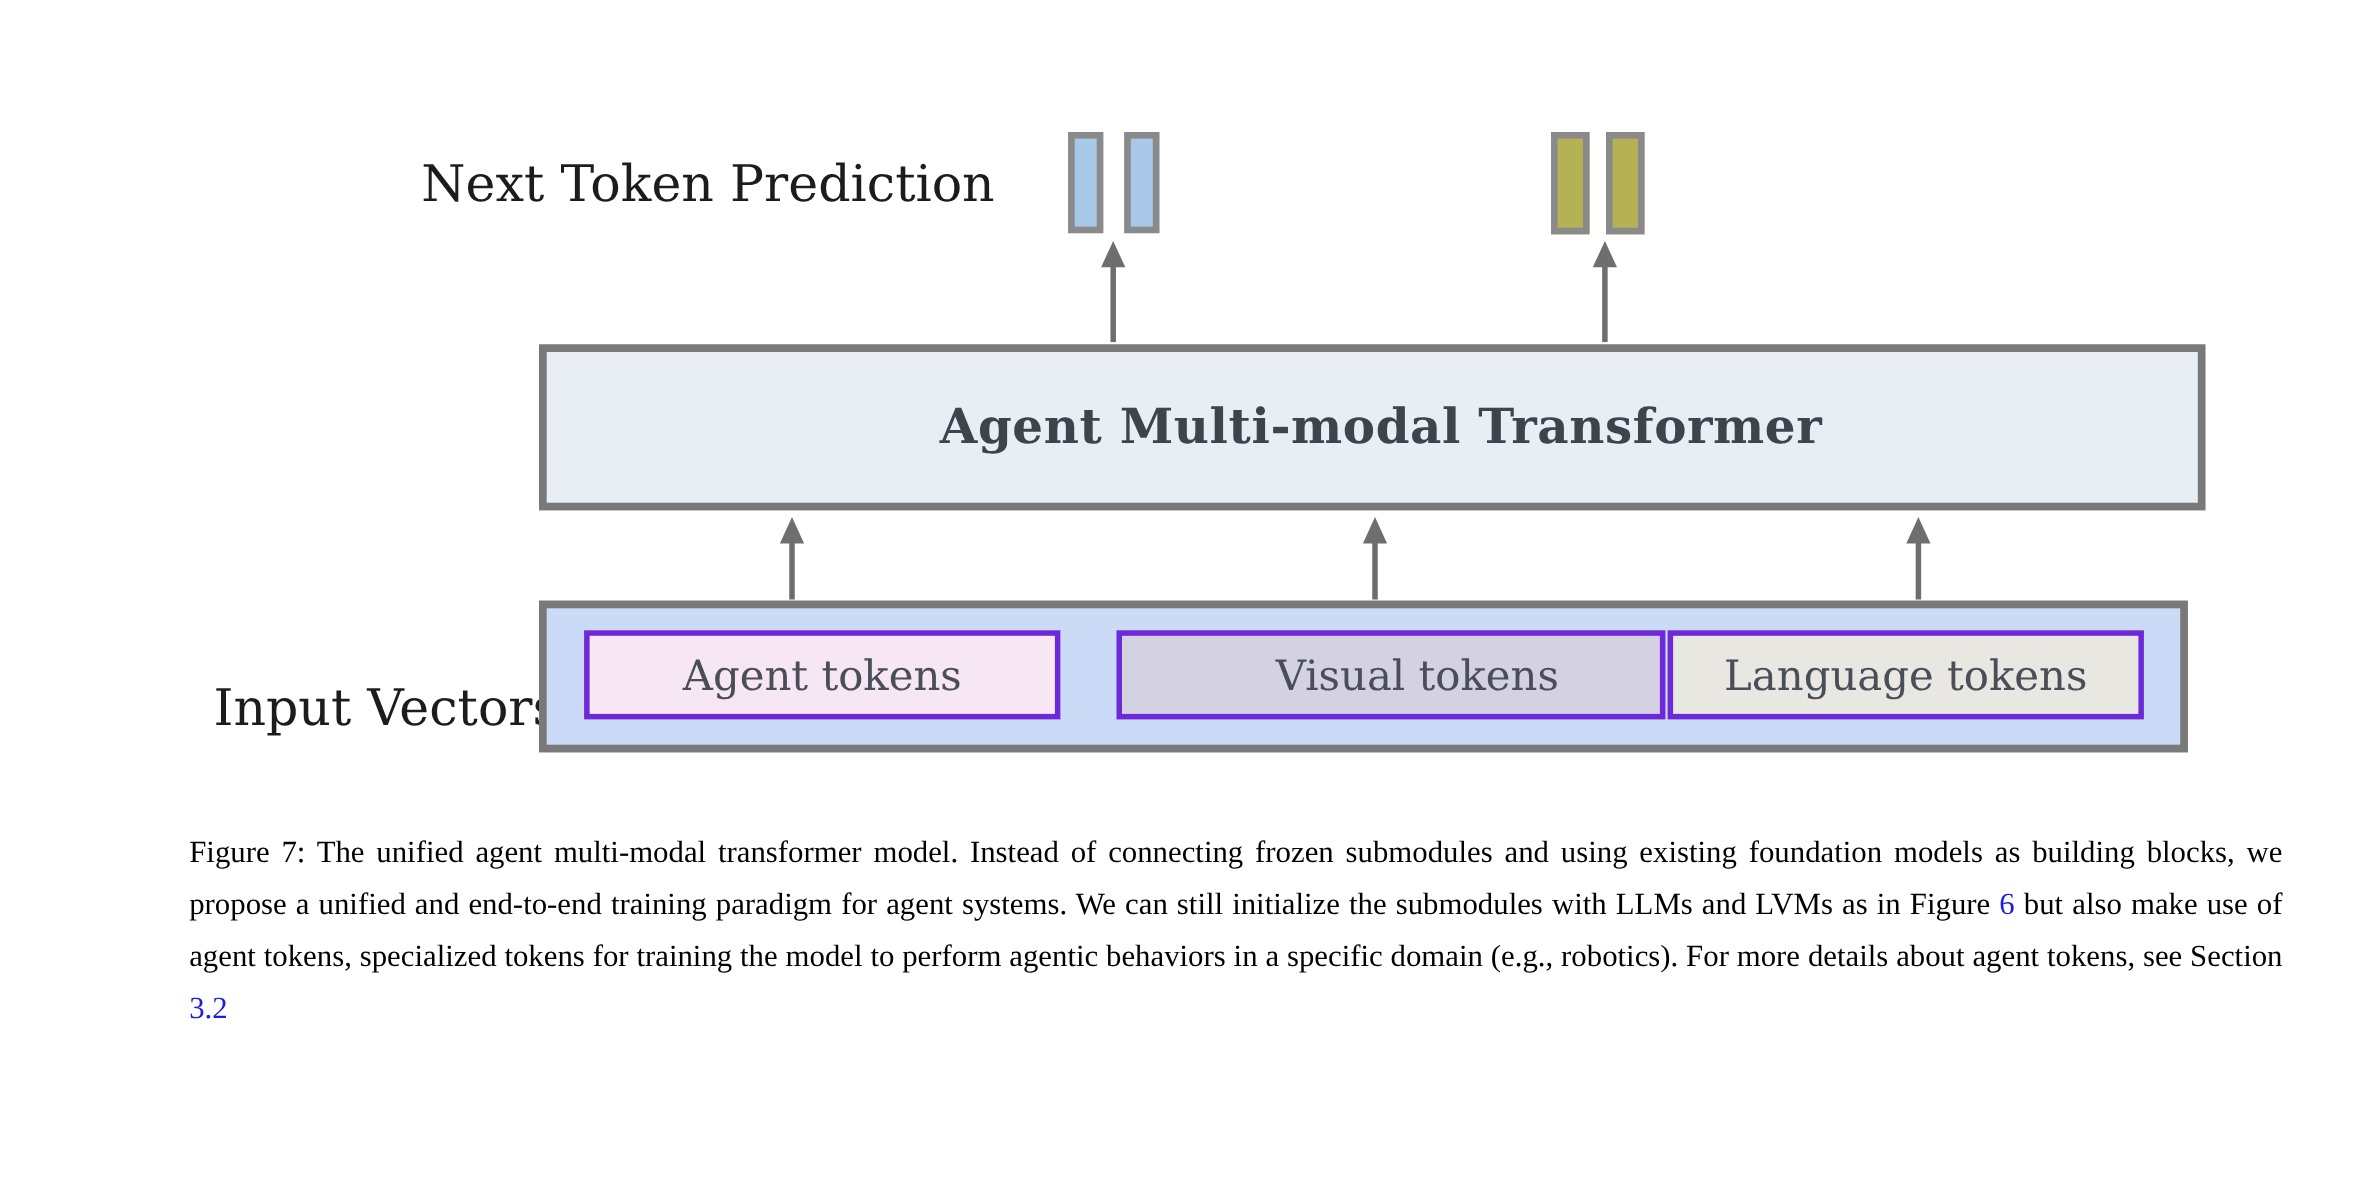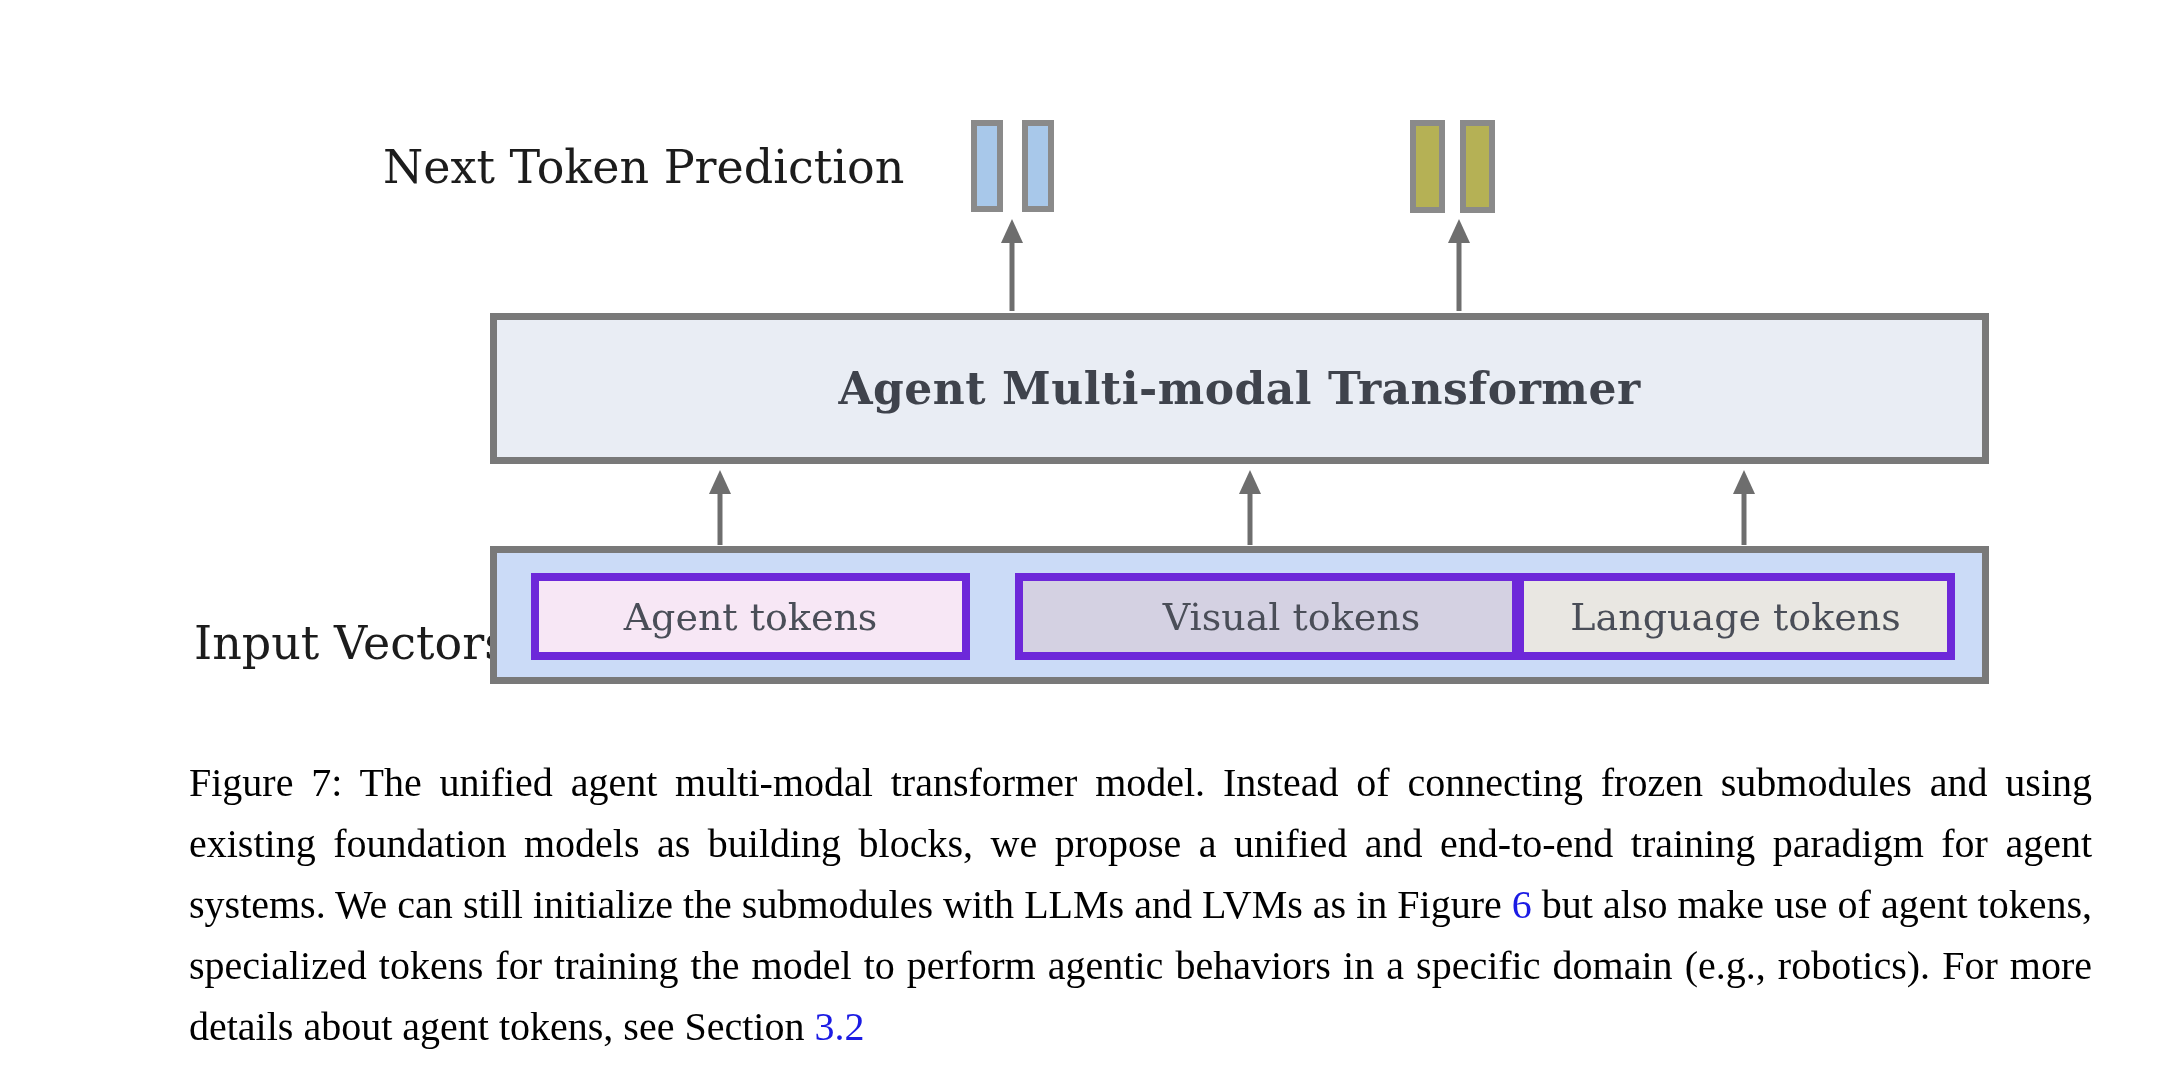--- a/index.html
+++ b/index.html
@@ -12,37 +12,37 @@
   
   .diagram-label {
     font-family: "DejaVu Serif", serif;
     font-size: 46px; color: #1c1c1c; white-space: nowrap;
   }
 
   
   .transformer-box {
     left: 490px; top: 313px; width: 1485px; height: 137px;
     border: 7px solid #797979; background: #e9edf4;
-    display: flex; align-items: center; justify-content: center;
+    display: flex; align-items: center; justify-content: center; padding-left: 16px;
   }
   .transformer-title {
     font-family: "DejaVu Serif", serif; font-weight: bold;
     font-size: 44px; color: #3f434c; letter-spacing: 0.5px; white-space: nowrap;
   }
 
   
   .input-container {
     left: 490px; top: 546px; width: 1485px; height: 124px;
     border: 7px solid #797979; background: #cbdbf7;
   }
 
   
   .token-box {
     position: absolute; top: 573px; height: 71px;
-    border: 8px solid #6d28d9;
+    border: 5px solid #6d28d9;
     display: flex; align-items: center; justify-content: center;
   }
   .token-box .token-label {
     font-family: "DejaVu Serif", serif; font-size: 38px; color: #4a4e58; white-space: nowrap;
   }
   .token-agent    { left: 531px;  width: 423px; background: #f7e7f5; }
   .token-visual   { left: 1015px; width: 441px; background: #d4d1e2; padding-left: 48px; }
   .token-language { left: 1516px; width: 423px; background: #e9e7e2; }
 
   
@@ -59,23 +59,22 @@
 
   
   .arrows-layer { left: 0; top: 0; width: 2158px; height: 1080px; pointer-events: none; }
   .arrows-layer line { stroke: #6e6e6e; stroke-width: 5; }
   .arrows-layer polygon { fill: #6e6e6e; }
 
   
   .figure-caption {
     left: 172px; top: 752px; width: 1903px;
     font-family: "Liberation Serif", serif;
-    font-size: 40px; line-height: 61px; color: #000000;
+    font-size: 28px; line-height: 47px; color: #000000;
     text-align: justify;
-    margin-left: 17px;
   }
   .ref-link { color: #1b1be4; cursor: pointer; text-decoration: none; }
 </style>
 </head>
 <body>
 
 <div class="abs diagram-label" style="left:383px; top:140px;">Next Token Prediction</div>
 
 <div class="token-bar bar-blue bar-b1"></div>
 <div class="token-bar bar-blue bar-b2"></div>

